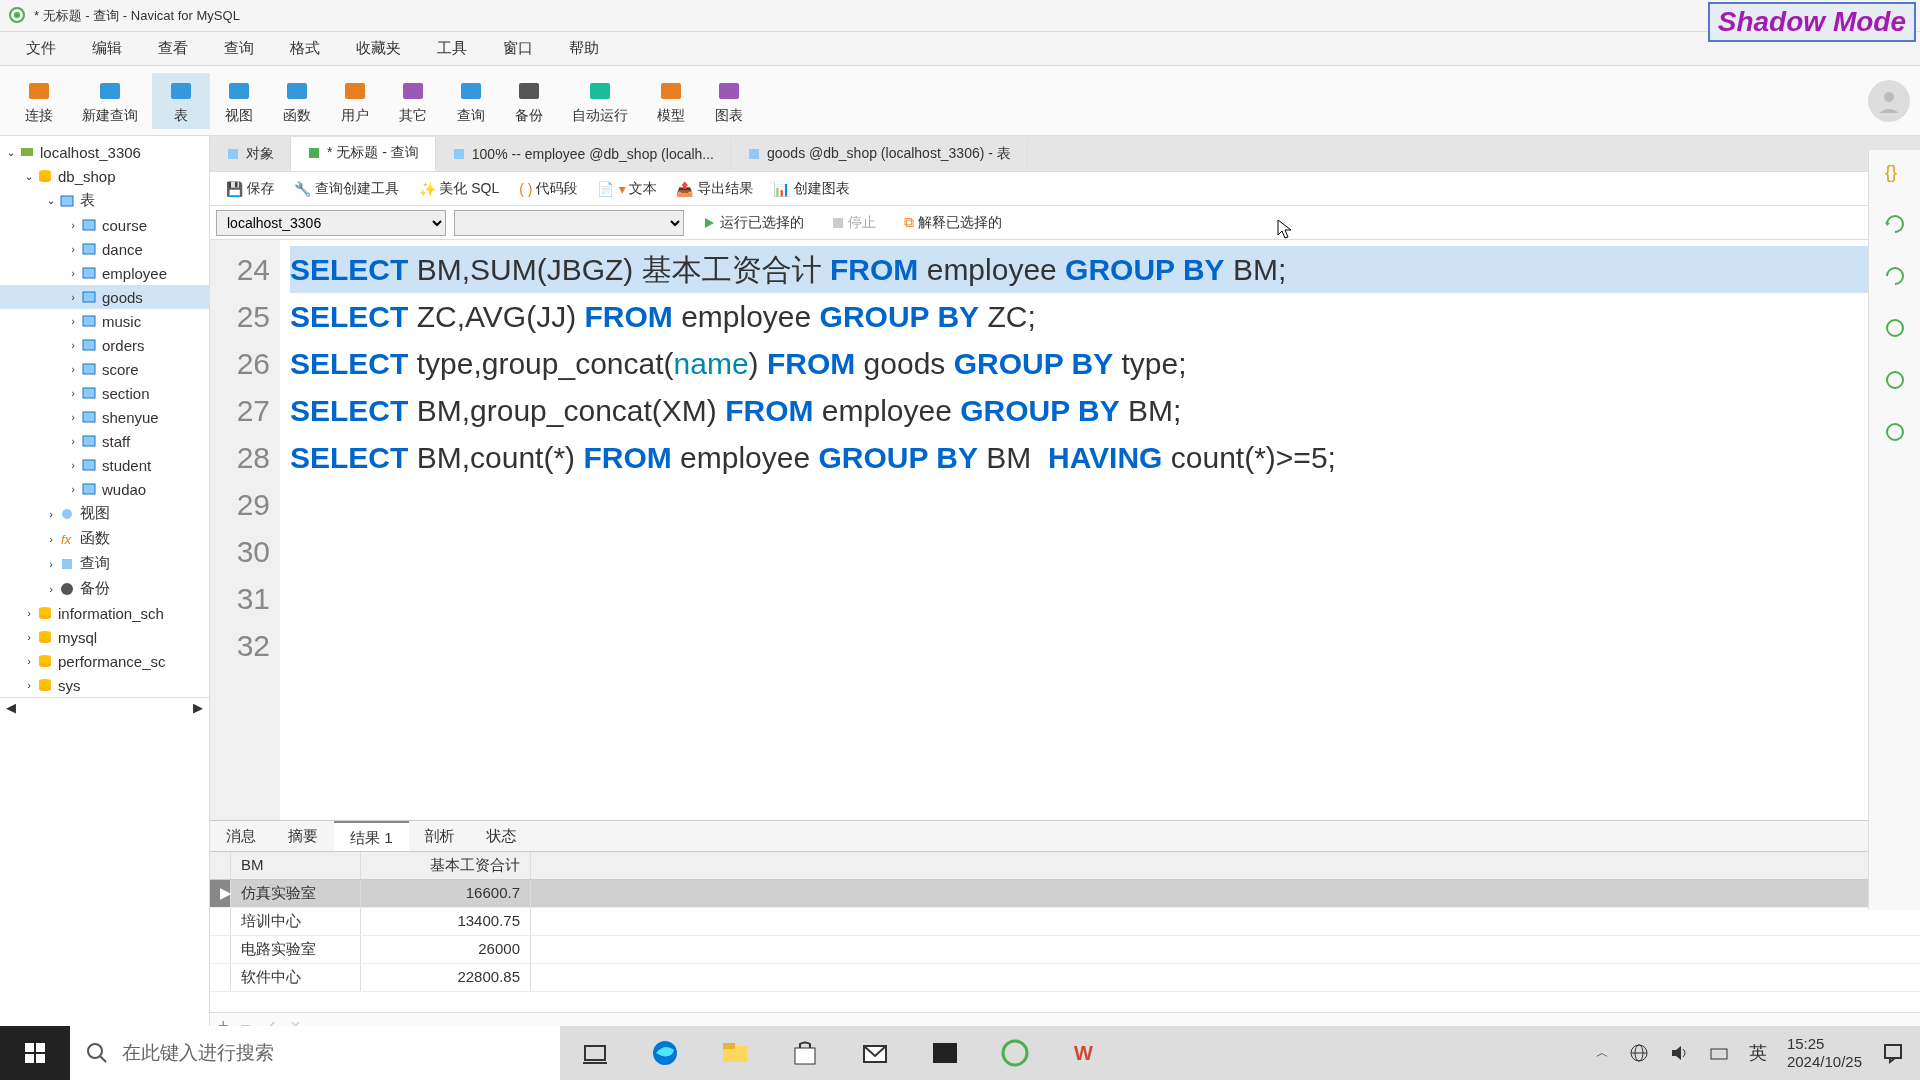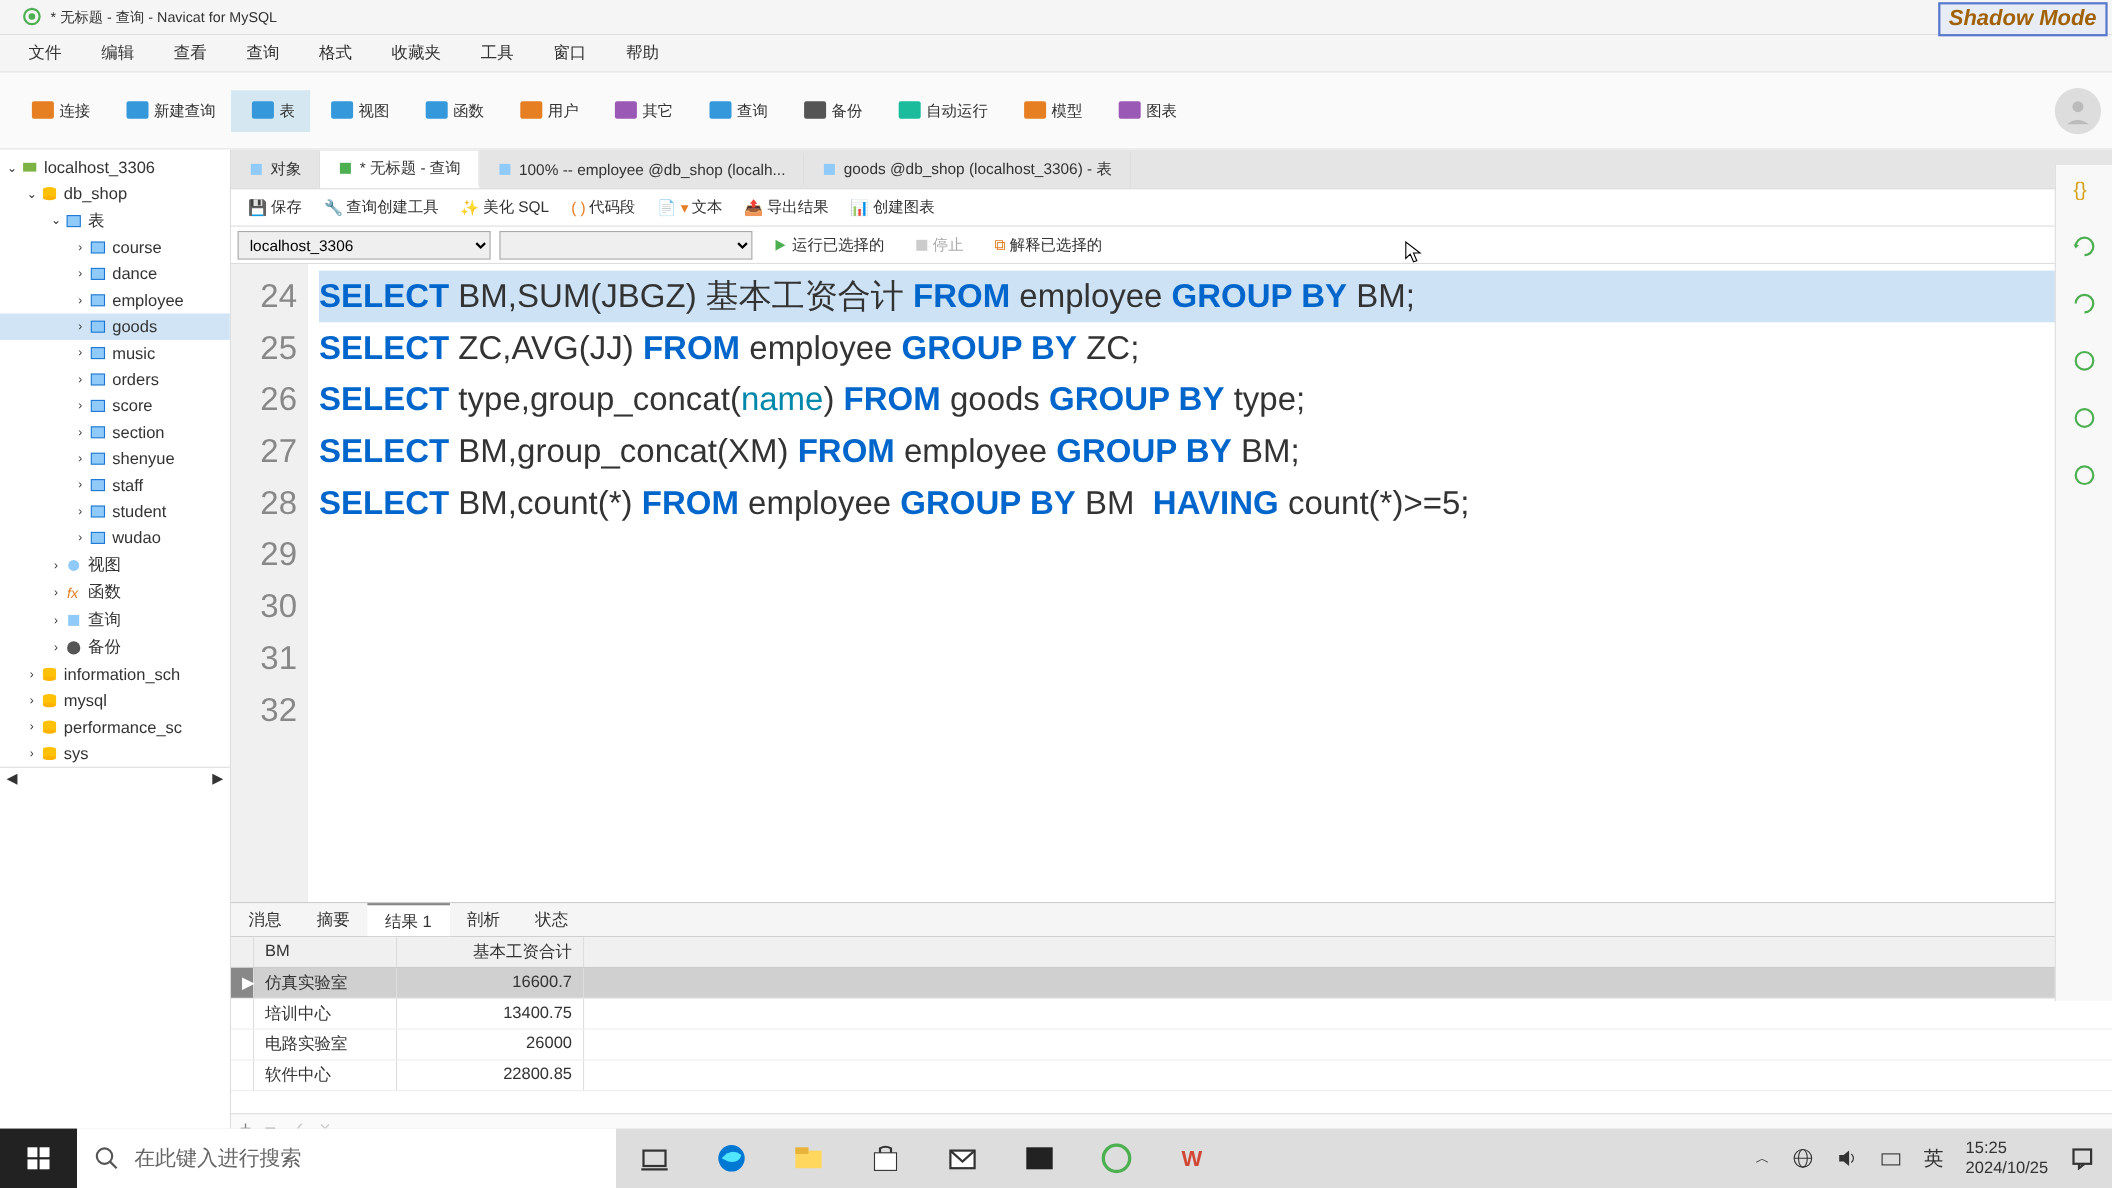--- a/index.html
+++ b/index.html
@@ -1,24 +1,24 @@
 <!DOCTYPE html>
 <html><head>
 <meta charset="utf-8">
 <style>
 * { margin: 0; padding: 0; box-sizing: border-box; font-family: "Microsoft YaHei", Arial, sans-serif; }
 body { background: #fff; font-size: 13px; color: #333; overflow: hidden; width: 1920px; height: 1080px; position: relative; }
-.title-bar { height: 32px; background: #f5f5f5; display: flex; align-items: center; padding: 0 20px; border-bottom: 1px solid #ddd; }
+.title-bar { height: 32px; background: #f5f5f5; display: flex; align-items: center; padding: 0 8px; border-bottom: 1px solid #ddd; }
 .title-bar .icon { width: 20px; height: 20px; margin-right: 6px; color: #4caf50; font-weight: bold; }
 .title-bar .title { flex: 1; font-size: 13px; }
-.shadow-mode { position: absolute; right: 4px; top: 2px; border: 2px solid #5577cc; padding: 2px 8px; font-size: 20px; font-weight: bold; color: #a16207; background: #e8ecf5; font-style: italic; }
+.shadow-mode { position: absolute; right: 4px; top: 2px; border: 2px solid #5577cc; padding: 2px 8px; font-size: 28px; font-weight: bold; color: #a21caf; background: #e8ecf5; font-style: italic; }
 .menu-bar { height: 34px; background: #f5f5f5; display: flex; align-items: center; padding: 0 8px; border-bottom: 1px solid #ddd; }
 .menu-bar .menu-item { padding: 6px 18px; cursor: pointer; font-size: 15px; }
 .toolbar { height: 70px; background: #fafafa; display: flex; align-items: center; padding: 0 10px; border-bottom: 1px solid #ddd; }
-.tool-btn { display: flex; align-items: center; padding: 4px 14px; cursor: pointer; }
+.tool-btn { display: flex; flex-direction: column; align-items: center; padding: 4px 14px; cursor: pointer; }
 .tool-btn.active { background: #d5e7f0; }
 .tool-icon { width: 30px; height: 28px; margin-bottom: 2px; display: flex; align-items: center; justify-content: center; }
 .tool-label { font-size: 14px; }
 .avatar { margin-left: auto; width: 42px; height: 42px; border-radius: 50%; background: #ddd; display: flex; align-items: center; justify-content: center; }
 .main-area { display: flex; height: calc(100% - 136px - 40px); }
 .sidebar { width: 210px; background: #fff; border-right: 1px solid #ddd; overflow-y: auto; padding: 4px 0; }
 .tree-item { display: flex; align-items: center; padding: 3px 4px; cursor: pointer; white-space: nowrap; font-size: 15px; }
 .tree-item.selected { background: #d0e4f5; }
 .tree-toggle { width: 14px; text-align: center; font-size: 11px; }
 .tree-icon { width: 18px; height: 18px; margin-right: 4px; display: inline-flex; align-items: center; justify-content: center; }

